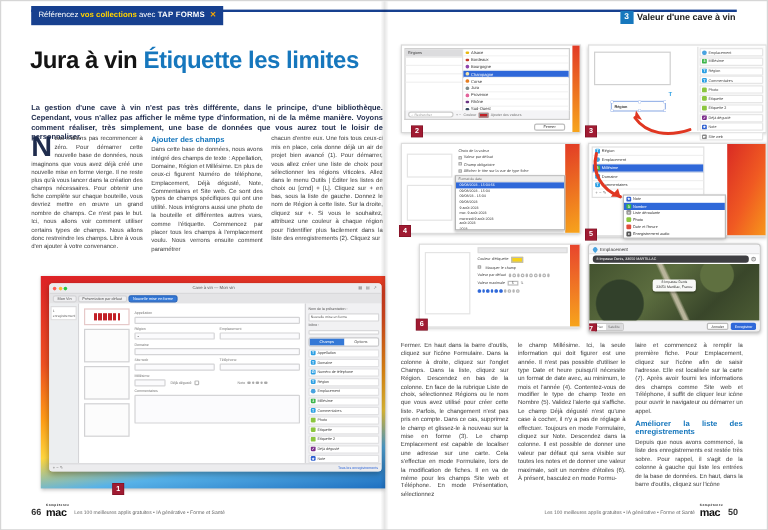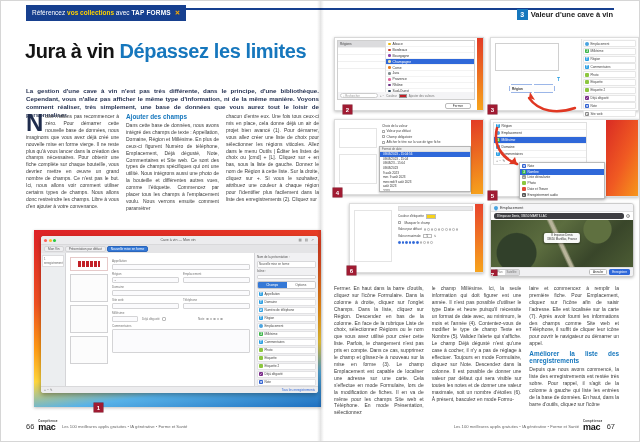--- a/index.html
+++ b/index.html
@@ -143,21 +143,21 @@
   .seg7 span{padding:.5px 2px;background:#fff}
   .seg7 span.on{background:#dcdcde}
   .btn7{height:5.5px;border-radius:1.5px;font-size:3px;display:flex;align-items:center;justify-content:center;padding:0 3px}
   .btn7.ghost{background:#fff;border:1px solid #bbb;color:#333;margin-left:auto}
   .btn7.prim{background:#2f68d9;color:#fff}
   
   .rcols{left:333px;top:284px;width:285px;height:133px;display:flex;gap:8px;overflow:hidden}
   
   .footer{top:420px;display:flex;align-items:center;gap:4px}
   .fl{left:25px}.fr{right:24px}
-  .pgnum{font-size:7.5px;font-weight:normal;color:#333}
+  .pgnum{font-size:7.5px;font-weight:bold;color:#333}
   .maclogo{line-height:1;text-align:left}
   .maclogo .s{display:block;font-size:2.6px;font-weight:bold;letter-spacing:.4px;color:#222}
   .maclogo .b{display:block;font-size:9px;font-weight:900;letter-spacing:-.3px;color:#111;margin-top:-1px}
   .ftext{font-size:4.2px;color:#666}
   .shotbadge{position:absolute}
 </style>
 </head>
 <body>
 
 <div class="spread">
@@ -166,21 +166,21 @@
   <div class="abs banner">
     <span>Référencez</span>
     <span class="yel">vos collections</span>
     <span>avec</span>
     <span class="brand">TAP FORMS</span>
     <span class="x">✕</span>
   </div>
 
   <div class="abs headline">
     <span class="blk">Jura à vin</span>
-    <span>Dépassez les limites</span><br>
+    <span>Étiquette les limites</span><br>
   </div>
 
   <div class="abs intro">La gestion d'une cave à vin n'est pas très différente, dans le principe, d'une bibliothèque. Cependant, vous n'allez pas afficher le même type d'information, ni de la même manière. Voyons comment réaliser, très simplement, une base de données que vous aurez tout le loisir de personnaliser.</div>
 
   <div class="abs cols">
     <div class="col">
       <span class="dropcap">N</span><span>ous n'allons pas recommencer à zéro. Pour démarrer cette nouvelle base de données, nous imaginons que vous avez déjà créé une nouvelle mise en forme vierge. Il ne reste plus qu'à vous lancer dans la création des champs nécessaires. Pour obtenir une fiche complète sur chaque bouteille, vous devriez mettre en œuvre un grand nombre de champs. Ce n'est pas le but. Ici, nous allons voir comment utiliser certains types de champs. Nous allons donc restreindre les champs. Libre à vous d'en ajouter à votre convenance.</span>
     </div>
     <div class="col">
       <div class="subhead">Ajouter des champs</div>
@@ -652,17 +652,17 @@
       <span>Depuis que nous avons commencé, la liste des enregistrements est restée très sobre. Pour rappel, il s'agit de la colonne à gauche qui liste les entrées de la base de données. En haut, dans la barre d'outils, cliquez sur l'icône</span>
     </div>
   </div>
 
   <div class="abs footer fr">
     <span class="ftext">Les 100 meilleures applis gratuites • IA générative • Forme et Santé</span>
     <span class="maclogo">
       <span class="s">Compétence</span>
       <span class="b">mac</span>
     </span>
-    <span class="pgnum">67</span>
+    <span class="pgnum">50</span>
   </div>
 
   <div class="abs fold"></div>
 </div>
 
 </body></html>

